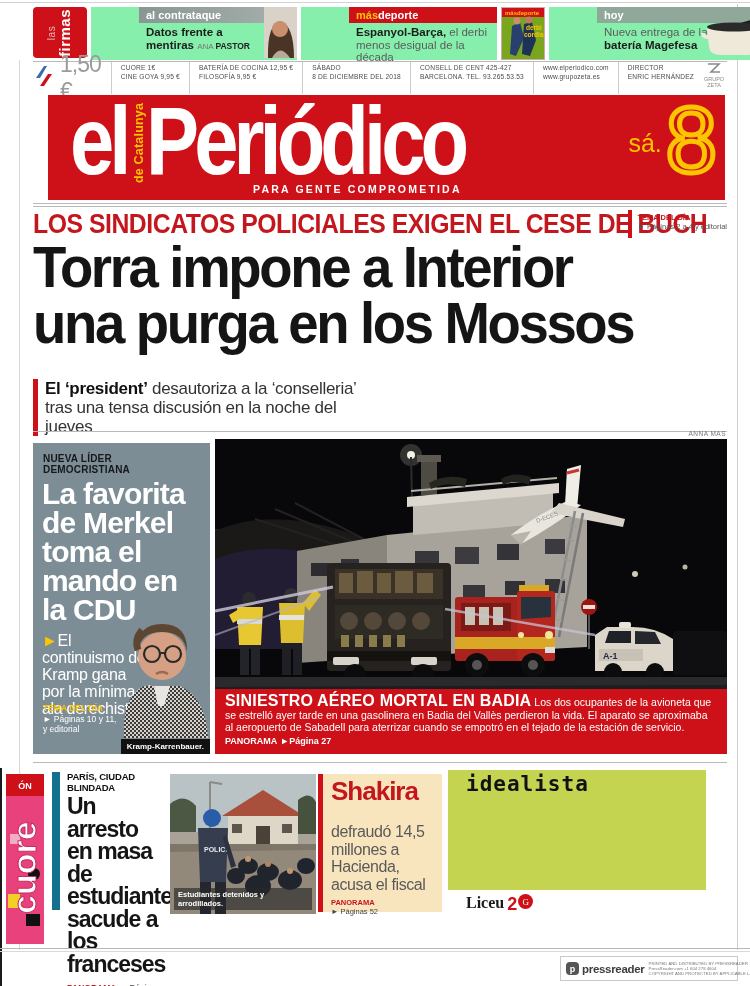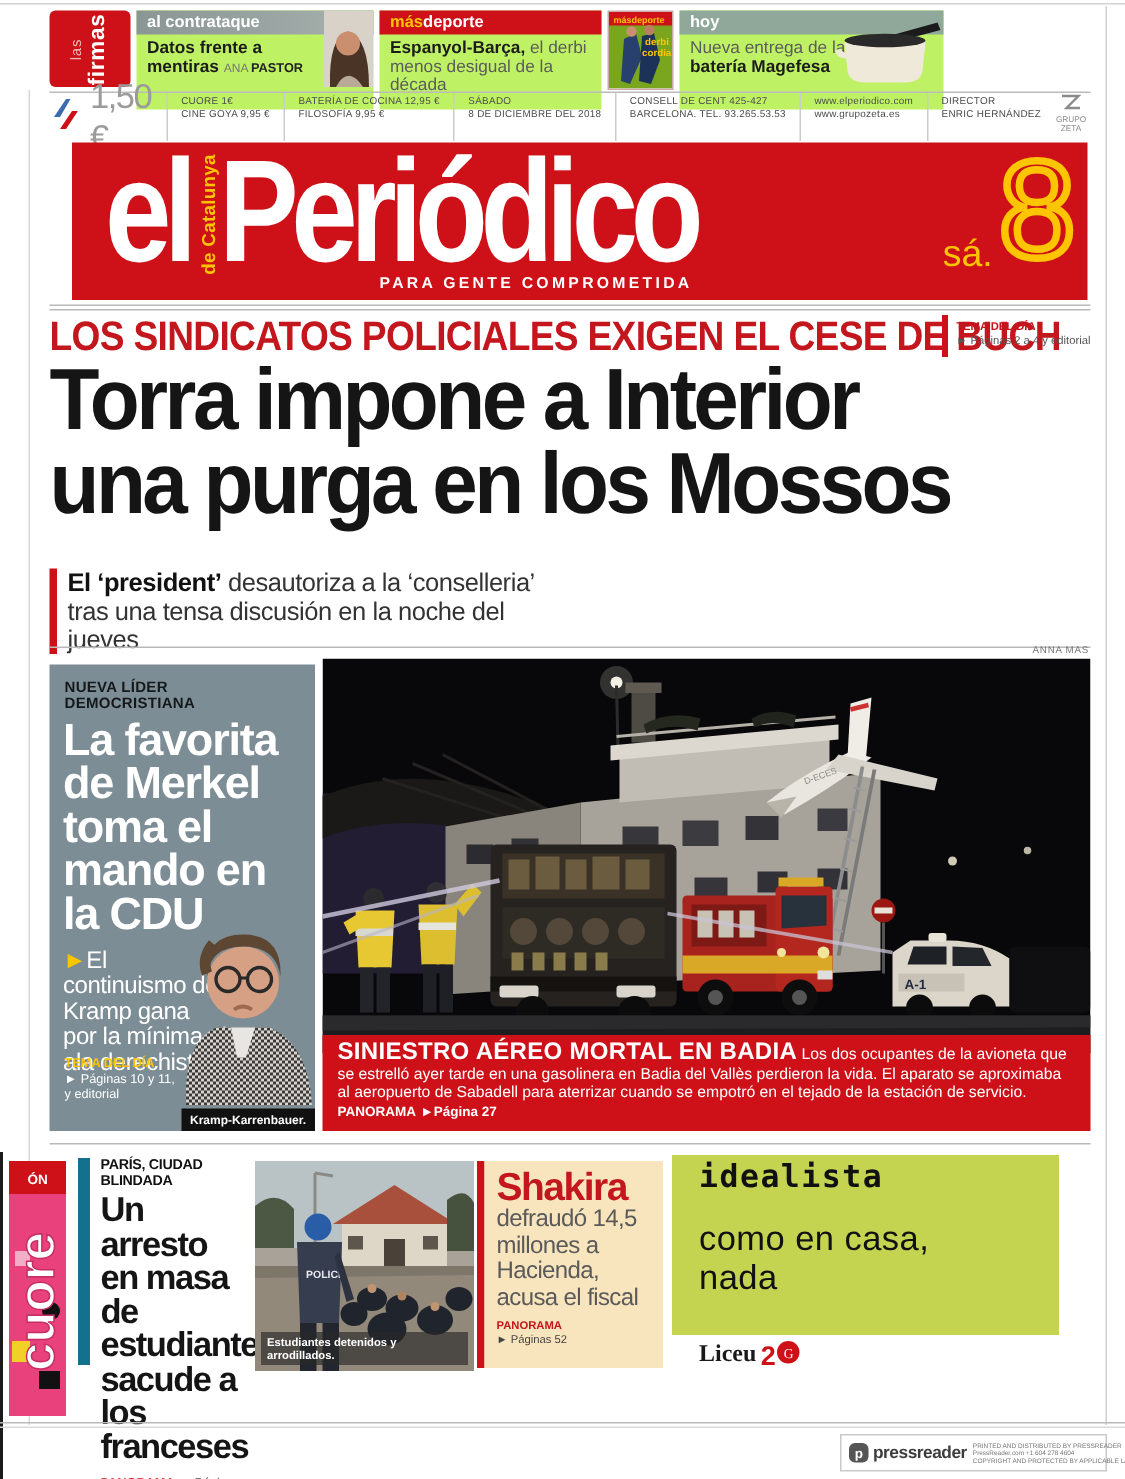--- a/index.html
+++ b/index.html
@@ -9,21 +9,21 @@
   .abs{position:absolute;}
   .hairline{position:absolute;background:#b9b9b9;height:1px;}
 
   
   .topstrip{left:33px;top:7px;width:694px;height:51px;display:flex;gap:4px;}
   .lasfirmas{width:54px;height:51px;background:#ce1118;border-radius:4px;position:relative;overflow:hidden;flex:none;}
   .lasfirmas .rot{position:absolute;left:50%;top:50%;transform:translate(-50%,-50%) rotate(-90deg);
       white-space:nowrap;line-height:1;text-align:center;}
   .lasfirmas .small{color:#e9b9b9;font-size:10px;display:block;letter-spacing:.5px;}
   .lasfirmas .big{color:#fff;font-weight:bold;font-size:15px;letter-spacing:.5px;}
-  .tcard{position:relative;height:66px;background:#bef264;flex:none;}
+  .tcard{position:relative;height:53px;background:#86efac;flex:none;padding-left:48px;}
   .tcard .hd{height:16px;line-height:16px;color:#fff;font-weight:bold;font-size:11px;padding:0 7px;
       background:linear-gradient(90deg,#8a9694,#a7b1ae);white-space:nowrap;}
   .tcard .hd.red{background:#ce1118;}
   .tcard .hd.green{background:#8fa89a;}
   .tcard .bd{padding:3px 7px 0 7px;font-size:11.5px;line-height:12.5px;color:#1c1c1c;}
   .tcard .bold{font-weight:bold;}
   .tcard .lite{color:#5c5c5c;font-weight:normal;}
   .tcard .author{font-size:8px;color:#777;}
   .tcard .author b{color:#222;font-size:8.5px;}
   .avatar{position:absolute;right:0;top:0;width:33px;height:51px;overflow:hidden;}
@@ -40,21 +40,21 @@
 
   
   .masthead{left:48px;top:95px;width:677px;height:105px;background:#ce1118;color:#fff;overflow:hidden;}
   .mlogo{position:absolute;left:22px;top:0px;display:flex;align-items:flex-start;height:96px;}
   .mlogo .el{font-size:97px;font-weight:bold;letter-spacing:-6px;line-height:92px;transform:scaleX(.82);transform-origin:left top;}
   .mlogo .decat{width:17px;height:92px;position:relative;margin-left:-8px;}
   .mlogo .decat span{position:absolute;left:50%;top:52%;transform:translate(-50%,-50%) rotate(-90deg);
       color:#fdc500;font-weight:bold;font-size:12.5px;white-space:nowrap;letter-spacing:.2px;}
   .mlogo .per{font-size:97px;font-weight:bold;letter-spacing:-6px;line-height:92px;transform:scaleX(.82);transform-origin:left top;margin-left:-2px;}
   .tagline{position:absolute;left:205px;top:88px;font-size:10.5px;font-weight:bold;letter-spacing:2.2px;color:#fff;}
-  .dateblock{position:absolute;right:8px;top:2px;display:flex;align-items:flex-end;}
+  .dateblock{position:absolute;right:8px;top:2px;display:flex;align-items:center;}
   .dateblock .sa{color:#fdc500;font-size:25px;line-height:28px;margin-top:6px;}
   .dateblock .num{font-size:92px;line-height:86px;font-weight:normal;color:transparent;
       -webkit-text-stroke:5px #fdc500;margin-left:4px;}
   .mast-rule1{left:33px;top:203px;width:694px;}
   .mast-rule2{left:33px;top:206px;width:694px;}
 
   
   .strip2{left:33px;top:210px;width:694px;height:28px;display:flex;align-items:flex-start;}
   .strip2 .txt{color:#c3161d;font-weight:bold;font-size:27.5px;letter-spacing:-.5px;line-height:28px;
       transform:scaleX(.9);transform-origin:left top;white-space:nowrap;}
@@ -102,21 +102,21 @@
   .paris .hl{font-size:23px;line-height:22.5px;font-weight:bold;color:#151515;letter-spacing:-1px;margin-top:2px;}
   .paris .pan{margin-top:8px;font-size:8.5px;}
   .pan .pn{color:#c3161d;font-weight:bold;}
   .pan .pg{color:#444;}
   .parisphoto{left:170px;top:774px;width:146px;height:140px;}
   .paris-cap{position:absolute;left:4px;bottom:4px;right:4px;background:rgba(40,40,40,.65);color:#fff;
       font-size:7.5px;font-weight:bold;padding:2px 4px;}
   .redbar2{left:318px;top:774px;width:5px;height:138px;background:#ce1118;}
   .shakira{left:323px;top:774px;width:119px;height:138px;background:#f8e5bd;box-sizing:border-box;padding:4px 8px;}
   .shakira .hl{color:#c3161d;font-weight:bold;font-size:26px;letter-spacing:-1px;line-height:26px;}
-  .shakira .sub{color:#5a5a5a;font-size:16px;line-height:17.5px;letter-spacing:-.4px;margin-top:0;}
+  .shakira .sub{color:#5a5a5a;font-size:16px;line-height:17.5px;letter-spacing:-.4px;margin-top:19px;}
   .shakira .pan{margin-top:6px;font-size:7.5px;line-height:8.5px;}
   .ad{left:448px;top:770px;width:258px;height:120px;background:#c4d350;box-sizing:border-box;padding:2px 18px;}
   .ad .brand{font-family:"DejaVu Sans Mono",monospace;font-weight:bold;font-size:21px;color:#111;letter-spacing:1px;}
   .ad .tag{font-size:23px;line-height:26px;color:#111;margin-top:16px;letter-spacing:.3px;}
   .liceu{left:466px;top:894px;display:flex;gap:1px;}
   .liceu .t{font-family:"Liberation Serif",serif;font-weight:bold;font-size:16px;color:#1a1a1a;}
   .liceu .n{color:#ce1118;font-weight:bold;font-size:18px;margin-left:2px;}
   .liceu .disc{width:15px;height:15px;border-radius:50%;background:#ce1118;color:#fff;font-size:9px;
       display:flex;align-items:center;justify-content:center;font-family:"Liberation Serif",serif;}
 
@@ -518,21 +518,20 @@
   <div class="hl">Shakira</div>
   <div class="sub">defraudó 14,5 millones a Hacienda, acusa el fiscal</div>
   <div class="pan">
       <div class="pn">PANORAMA</div>
       <div class="pg">► Páginas 52</div>
     </div>
 </div>
 
 <div class="abs ad">
   <div class="brand">idealista</div>
-  <div class="tag"><span>como en casa,</span><br><span>nada</span></div>
 </div>
 <div class="abs liceu">
   <span class="t">Liceu</span>
   <span class="n">2</span>
   <span class="disc">G</span>
 </div>
 
 <div class="hairline foot-rule1"></div>
 <div class="hairline foot-rule2"></div>
 <div class="abs pressreader">

